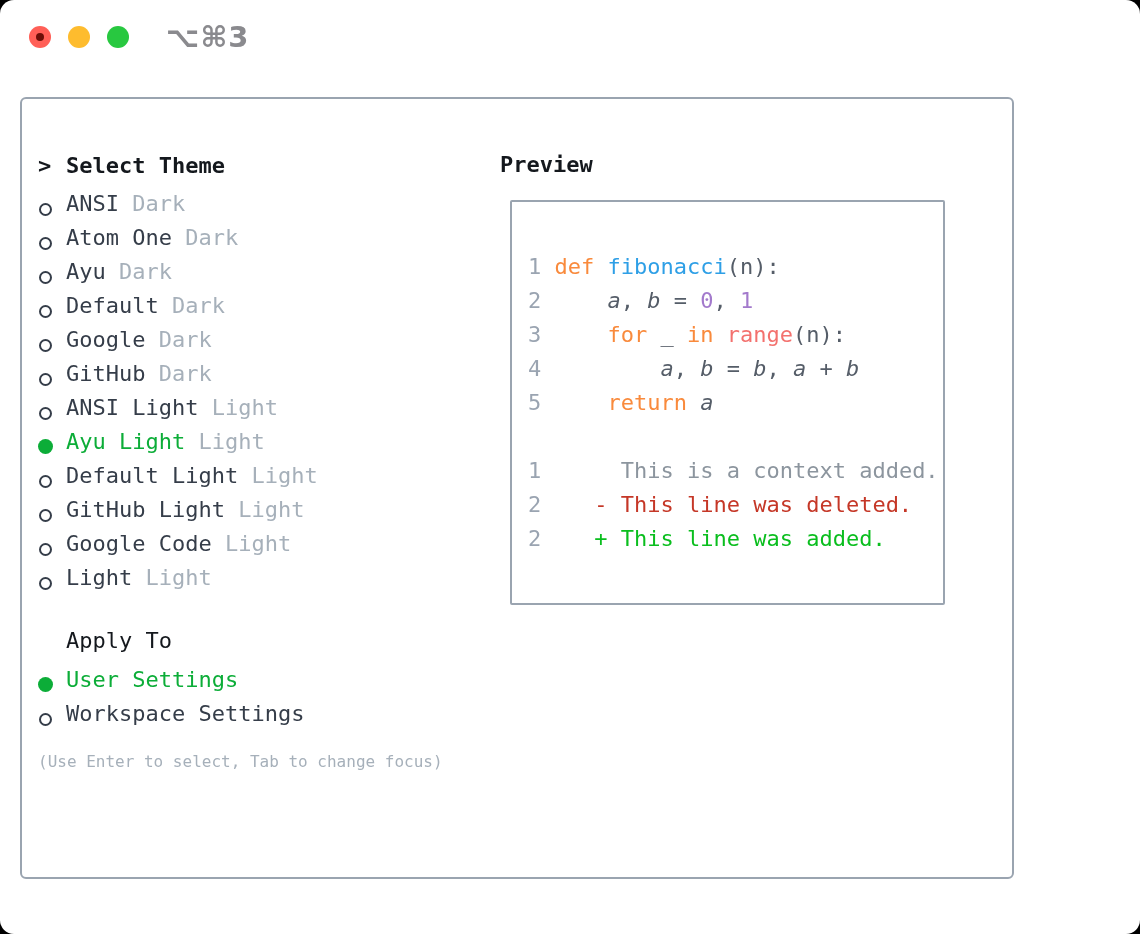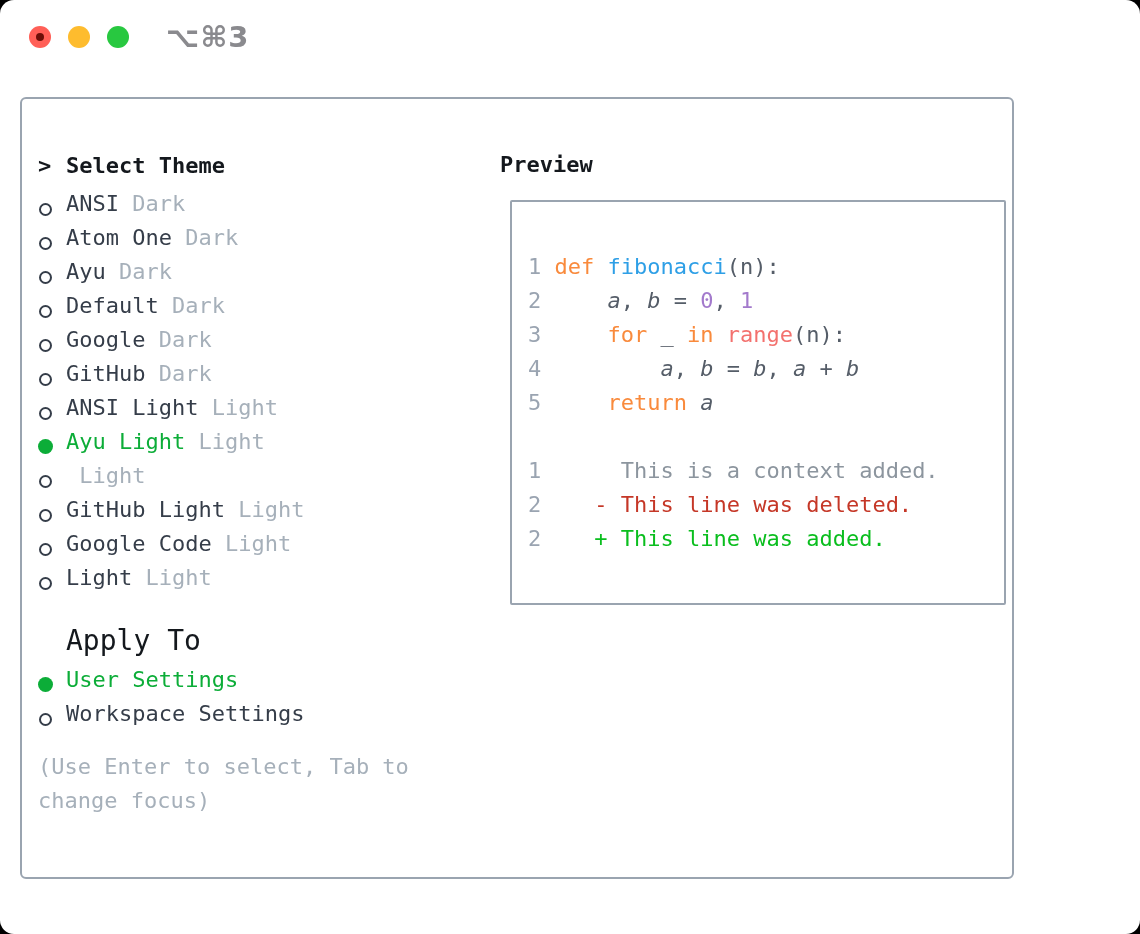--- a/index.html
+++ b/index.html
@@ -107,48 +107,48 @@
     border-radius: 50%;
     background: var(--select-green);
   }
   .opt.selected .opt-name { color: var(--select-green); }
   .opt-variant { color: var(--text-muted); }
   .apply-header {
     margin-top: 34px;
     margin-left: 28px;
     height: 34px;
     line-height: 34px;
-    font-size: 28px;
+    font-size: 22px;
     color: var(--header-dark);
   }
   .help-text {
-    margin-top: 24px;
-    font-size: 22px;
-    line-height: 34px;
+    margin-top: 16px;
+    font-size: 16px;
+    line-height: 40px;
     color: var(--text-muted);
   }
   
   .right-col {
     position: absolute;
     left: 478px;
     top: 49px;
     width: 496px;
   }
   .preview-header {
     height: 34px;
     line-height: 34px;
     font-size: 22px;
     font-weight: bold;
     color: var(--header-dark);
   }
   .preview-box {
     box-sizing: border-box;
     margin-left: 10px;
     margin-top: 18px;
-    width: 496px;
+    width: 435px;
     height: 405px;
     border: 2px solid var(--panel-border);
     border-radius: 2px;
     padding: 48px 0 0 16px;
     overflow: hidden;
   }
   .code-line {
     height: 34px;
     line-height: 34px;
     font-size: 22px;
@@ -186,21 +186,21 @@
 
       <div id="theme-list">
           <div class="opt"><span class="bullet-open"></span><span class="opt-name">ANSI</span><span class="opt-variant"> Dark</span></div>
           <div class="opt"><span class="bullet-open"></span><span class="opt-name">Atom One</span><span class="opt-variant"> Dark</span></div>
           <div class="opt"><span class="bullet-open"></span><span class="opt-name">Ayu</span><span class="opt-variant"> Dark</span></div>
           <div class="opt"><span class="bullet-open"></span><span class="opt-name">Default</span><span class="opt-variant"> Dark</span></div>
           <div class="opt"><span class="bullet-open"></span><span class="opt-name">Google</span><span class="opt-variant"> Dark</span></div>
           <div class="opt"><span class="bullet-open"></span><span class="opt-name">GitHub</span><span class="opt-variant"> Dark</span></div>
           <div class="opt"><span class="bullet-open"></span><span class="opt-name">ANSI Light</span><span class="opt-variant"> Light</span></div>
           <div class="opt selected"><span class="bullet-filled"></span><span class="opt-name" style="color: var(--select-green);">Ayu Light</span><span class="opt-variant"> Light</span></div>
-          <div class="opt"><span class="bullet-open"></span><span class="opt-variant"> Light</span></div>
+          <div class="opt"><span class="bullet-open"></span><span class="opt-name">Default Light</span><span class="opt-variant"> Light</span></div>
           <div class="opt"><span class="bullet-open"></span><span class="opt-name">GitHub Light</span><span class="opt-variant"> Light</span></div>
           <div class="opt"><span class="bullet-open"></span><span class="opt-name">Google Code</span><span class="opt-variant"> Light</span></div>
           <div class="opt"><span class="bullet-open"></span><span class="opt-name">Light</span><span class="opt-variant"> Light</span></div>
         </div>
 
       <div class="apply-header">Apply To</div>
       <div id="apply-list">
           <div class="opt selected"><span class="bullet-filled"></span><span class="opt-name" style="color: var(--select-green);">User Settings</span></div>
           <div class="opt"><span class="bullet-open"></span><span class="opt-name">Workspace Settings</span></div>
         </div>

